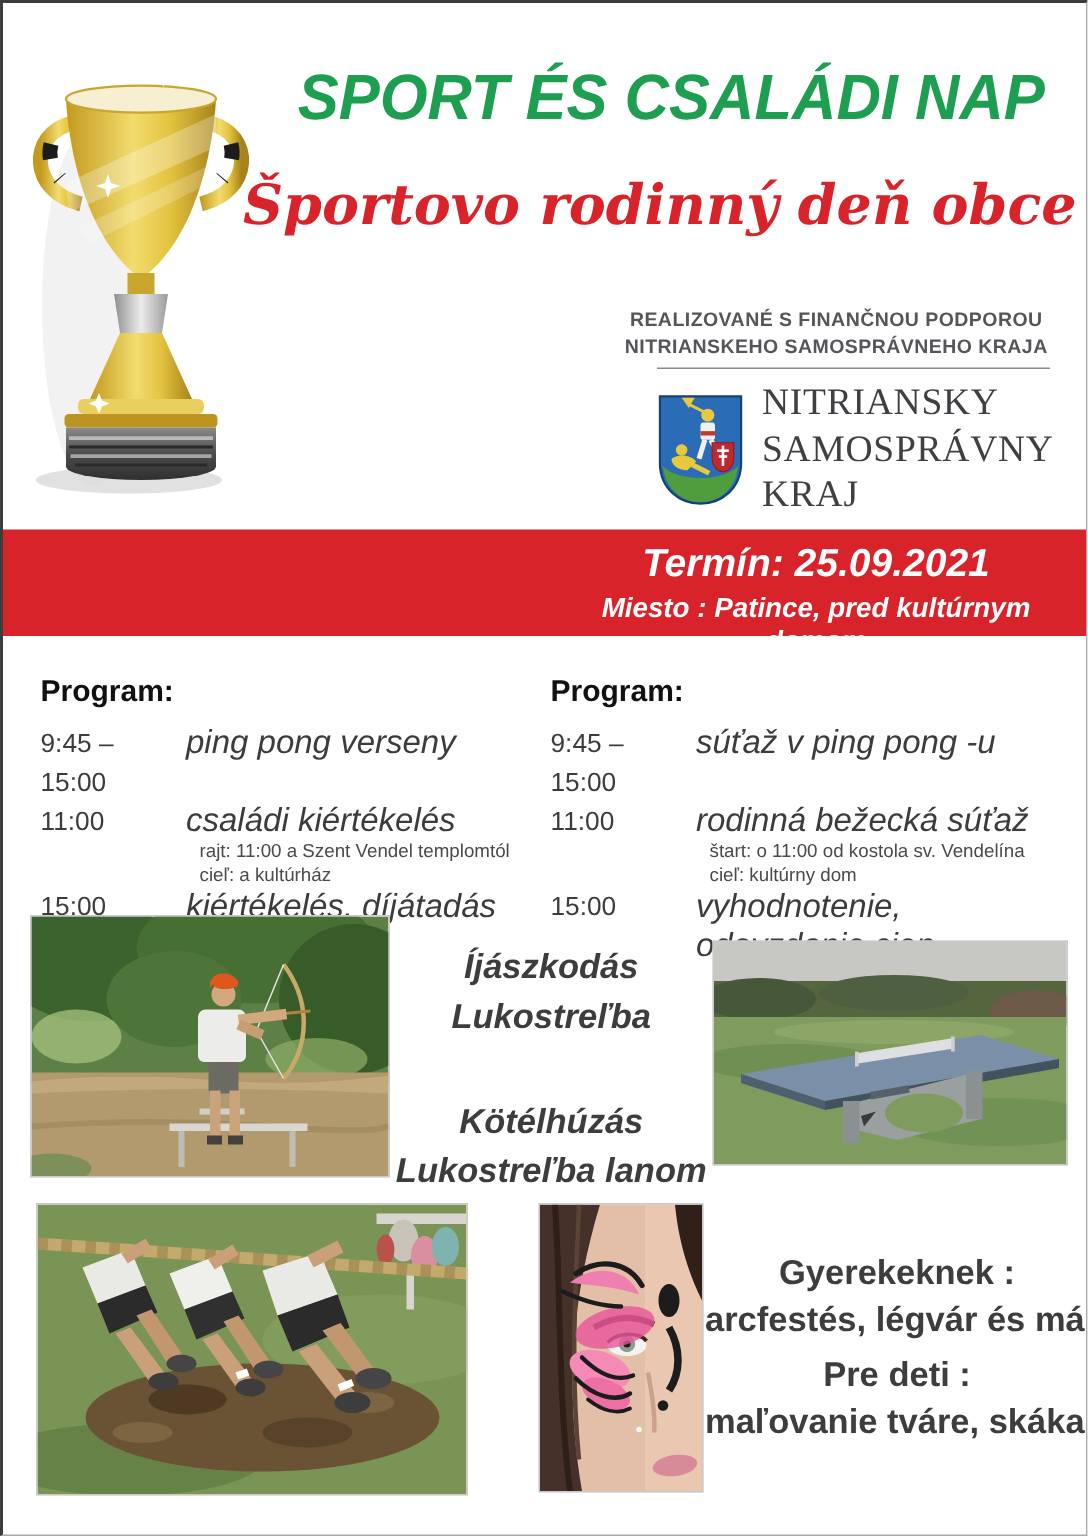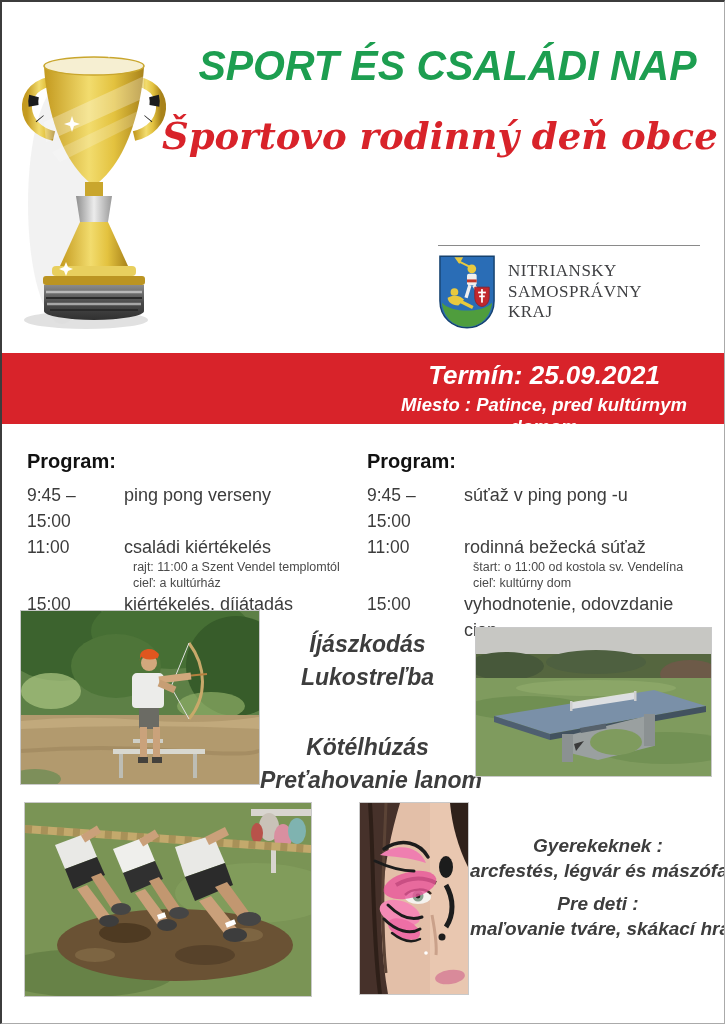--- a/index.html
+++ b/index.html
@@ -22,50 +22,50 @@
     font-size:37px; white-space:nowrap;
   }
   .support{
     left:408px; top:202px; width:295px; text-align:center;
     color:#55565a; font-size:13px; line-height:1.35; letter-spacing:.3px; font-weight:bold;
   }
   .divider{ left:436px; top:243px; width:262px; height:0; border-top:1px solid #8a8a8a;}
   .logo-row{ left:436px; top:252px; width:275px; display:flex; align-items:center;}
   .logo-shield{ width:58px; height:76px; flex:none;}
   .logo-text{
-    margin-left:12px; font-family:"Liberation Serif", serif; font-size:17px;
+    margin-left:12px; font-family:"Liberation Serif", serif; font-size:25px;
     color:#3f4043; line-height:1.22; letter-spacing:.5px;
   }
   
   .banner{ left:0; top:351px; width:725px; height:71px; background:#d8232a; }
   .banner-col{ position:absolute; top:8px; text-align:center; color:#fff; }
   .banner-col.hu{ left:18px; width:322px; }
   .banner-col.sk{ left:368px; width:348px; }
   .banner-date{ font-size:26px; font-weight:bold; font-style:italic; line-height:1.15;}
   .banner-place{ font-size:18.5px; font-weight:bold; font-style:italic; margin-top:3px;}
   
   .prog{ width:340px; color:#3c3c3c;}
   .prog-heading{ font-size:20px; font-weight:bold; color:#111; margin-bottom:9px;}
   .prog-row{ display:flex; font-size:17.5px; line-height:26px;}
   .prog-time{ width:97px; flex:none;}
-  .prog-desc{ font-size:18px;}
+  .prog-desc{ font-size:22px;font-style:italic;}
   .prog-note{ margin-left:106px; font-size:12.5px; line-height:15.5px; color:#4a4a4a;}
   
   .photo{ border:1px solid #c9c9c9; box-sizing:border-box; overflow:hidden; background:#dfe3d8;}
   .photo svg{display:block;}
   
   .activities{
     left:258px; top:626px; width:215px; text-align:center;
     color:#3d3d3d; font-size:23px; font-weight:bold; font-style:italic; line-height:1.42;
     white-space:nowrap;
   }
   .act-gap{height:38px;}
   .kids{
     left:468px; top:831px; width:256px; text-align:center;
-    color:#3d3d3d; font-size:19px; font-weight:bold; font-style:italic; line-height:1.33;
+    color:#3d3d3d; font-size:23px; font-weight:bold; line-height:1.33;
     white-space:nowrap;
   }
   .kids-gap{height:7px;}
 </style>
 </head>
 <body>
 
 <div class="page">
 
   <div class="abs" style="left:12px; top:22px; width:160px; height:310px;">
@@ -119,20 +119,22 @@
         <path d="M58,92 l2,6 6,2 -6,2 -2,6 -2,-6 -6,-2 6,-2 Z"></path>
         <path d="M52,238 l2,5 5,2 -5,2 -2,5 -2,-5 -5,-2 5,-2 Z"></path>
       </g>
     </svg>
   </div>
 
   <div class="abs title">SPORT ÉS CSALÁDI NAP</div>
   <div class="abs subtitle">Športovo rodinný deň obce Patince</div>
 
   <div class="abs support">
+    <div>REALIZOVANÉ S FINANČNOU PODPOROU</div>
+    <div>NITRIANSKEHO SAMOSPRÁVNEHO KRAJA</div>
   </div>
   <div class="abs divider"></div>
 
   <div class="abs logo-row">
     <svg class="logo-shield" viewBox="0 0 60 78">
       <path d="M2,2 H58 V48 C58,66 44,76 30,76 C16,76 2,66 2,48 Z" fill="#2a6db6" stroke="#16426f" stroke-width="1.5"></path>
       <path d="M4,50 C14,61 46,61 56,50 C54,67 42,75 30,75 C18,75 6,67 4,50 Z" fill="#4f9d3d"></path>
 
       <circle cx="17" cy="39" r="4" fill="#e8c93e"></circle>
       <path d="M10,45 C16,41 24,43 27,47 L21,53 C14,53 10,49 10,45 Z" fill="#e8c93e"></path>
@@ -234,21 +236,21 @@
       <path d="M119,50 a9,6 0 0 1 18,-2 l0,-4 a9,7 0 0 0 -18,2 Z" fill="#e0561f"></path>
       <ellipse cx="129" cy="44" rx="9" ry="4.5" fill="#e0561f"></ellipse>
     </svg>
   </div>
 
   <div class="abs activities">
     <div>Íjászkodás</div>
     <div>Lukostreľba</div>
     <div class="act-gap"></div>
     <div>Kötélhúzás</div>
-    <div>Preťahovanie lanom</div>
+    <div>Lukostreľba lanom</div>
   </div>
 
   <div class="abs photo" style="left:473px; top:625px; width:237px; height:150px;">
     <svg width="235" height="148" viewBox="0 0 235 148">
       <rect width="235" height="40" fill="#c7c7c3"></rect>
       <rect y="26" width="235" height="28" fill="#55663f"></rect>
       <ellipse cx="30" cy="38" rx="38" ry="14" fill="#47583a"></ellipse>
       <ellipse cx="120" cy="34" rx="50" ry="12" fill="#4e6040"></ellipse>
       <ellipse cx="214" cy="46" rx="30" ry="14" fill="#6d5a48"></ellipse>
       <rect y="50" width="235" height="98" fill="#7f9b5e"></rect>

